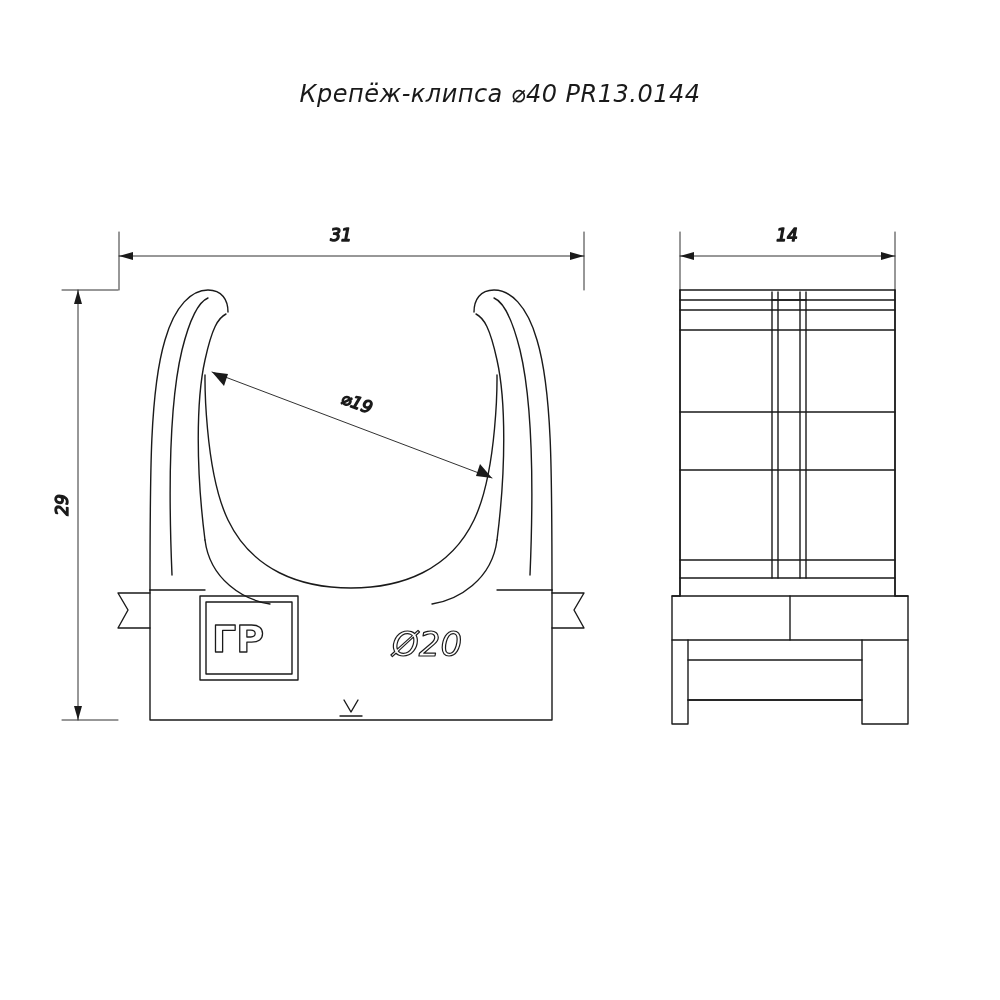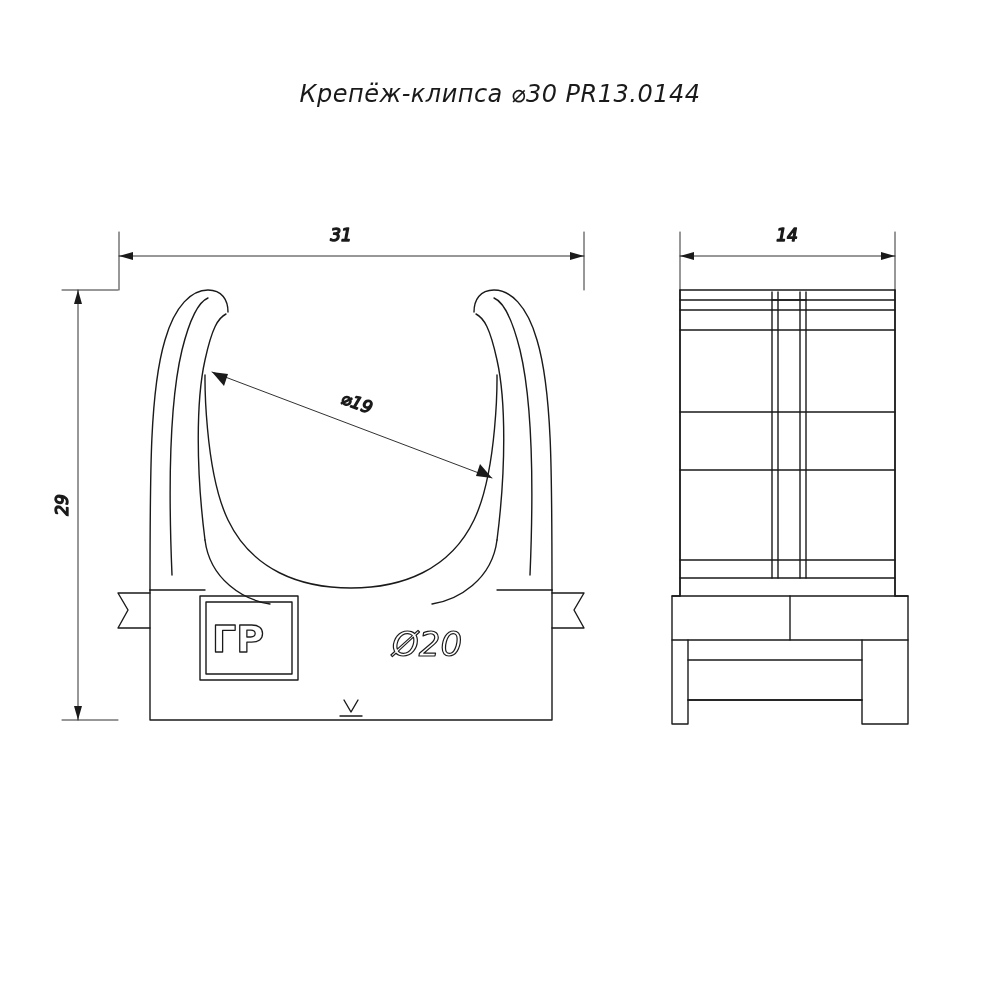--- a/index.html
+++ b/index.html
@@ -58,21 +58,21 @@
     fill: none;
     stroke: #1a1a1a;
     stroke-width: 1.3;
   }
 </style>
 </head>
 <body>
 
 <div id="sheet">
 
-  <div id="title">Крепёж-клипса ⌀30 PR13.0144</div>
+  <div id="title">Крепёж-клипса ⌀40 PR13.0144</div>
 
   <svg class="drawing" width="1000" height="1000" viewBox="0 0 1000 1000">
 
     <g fill="none" stroke="#1a1a1a" stroke-width="1.4" stroke-linejoin="round" stroke-linecap="round">
 
       <g>
 
         <path d="M150,590
                  L150,720
                  L552,720

